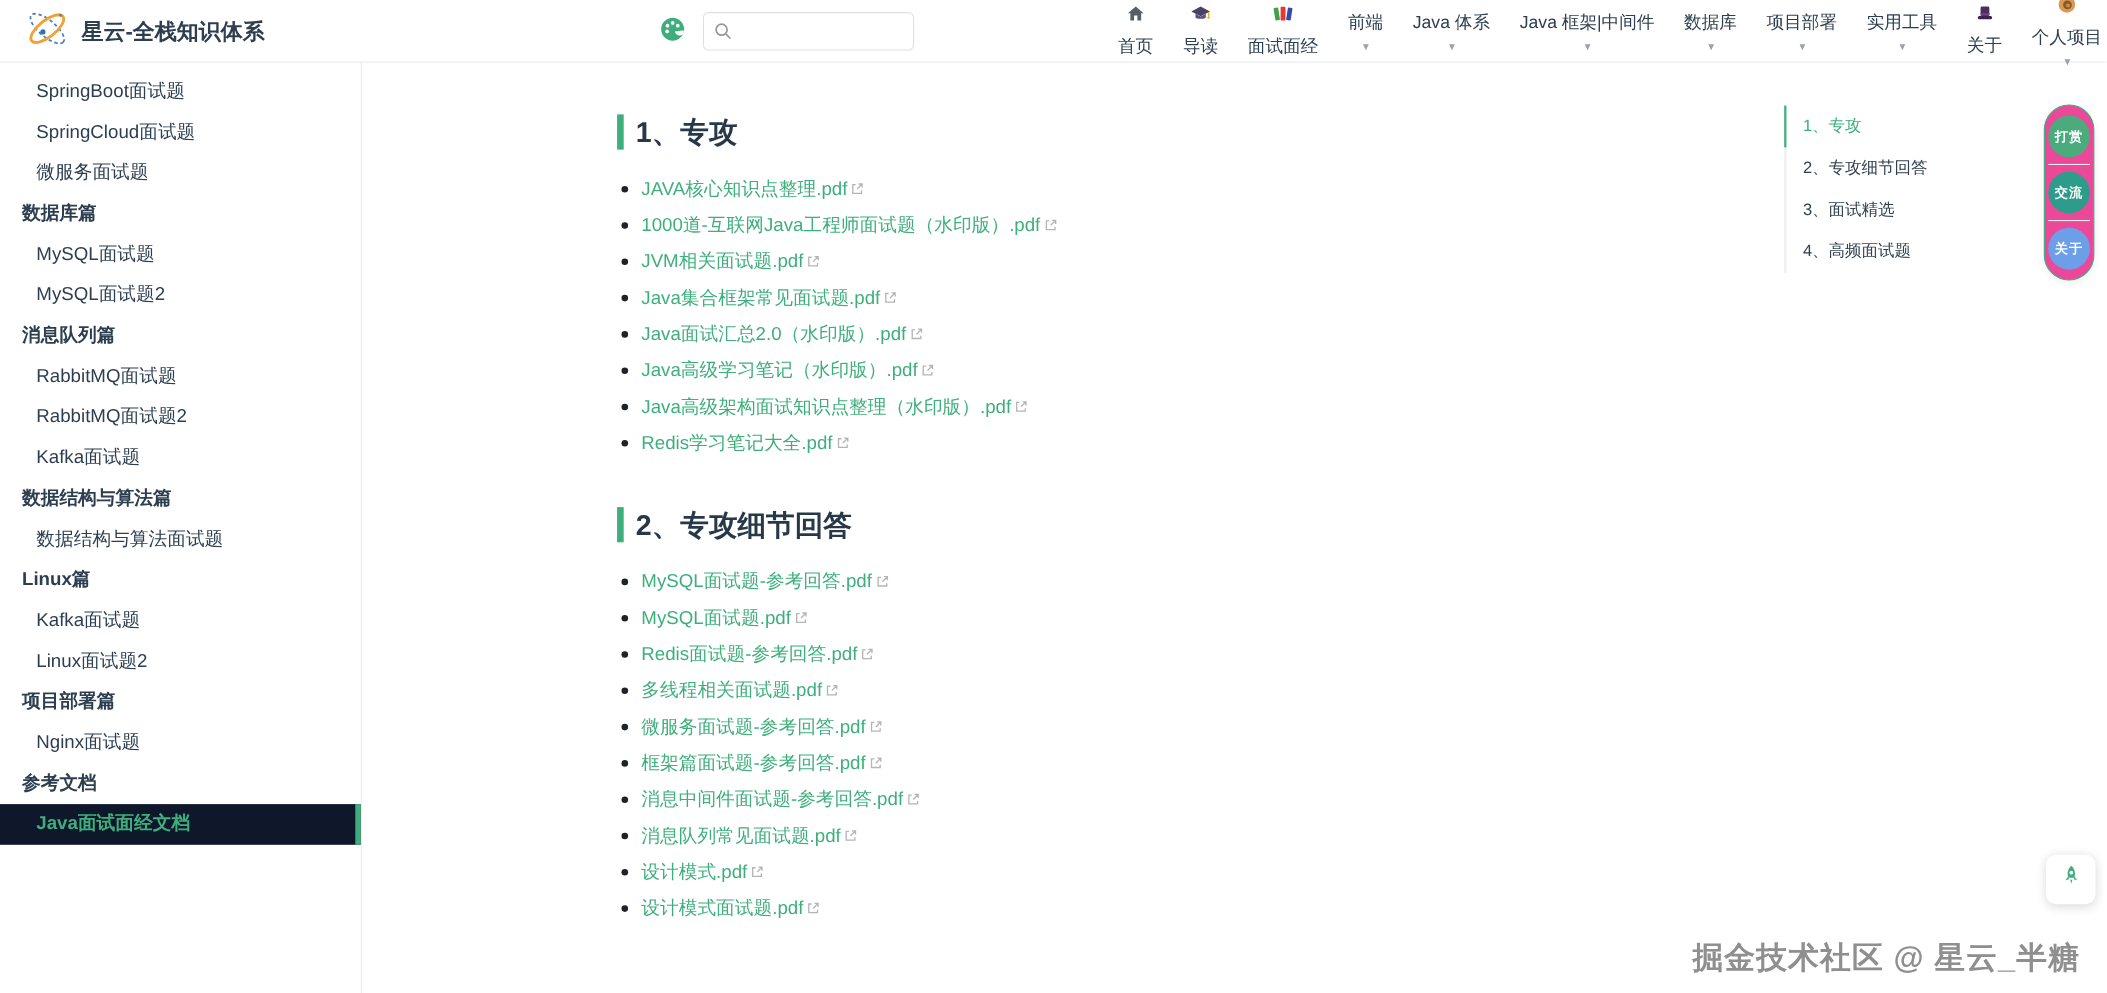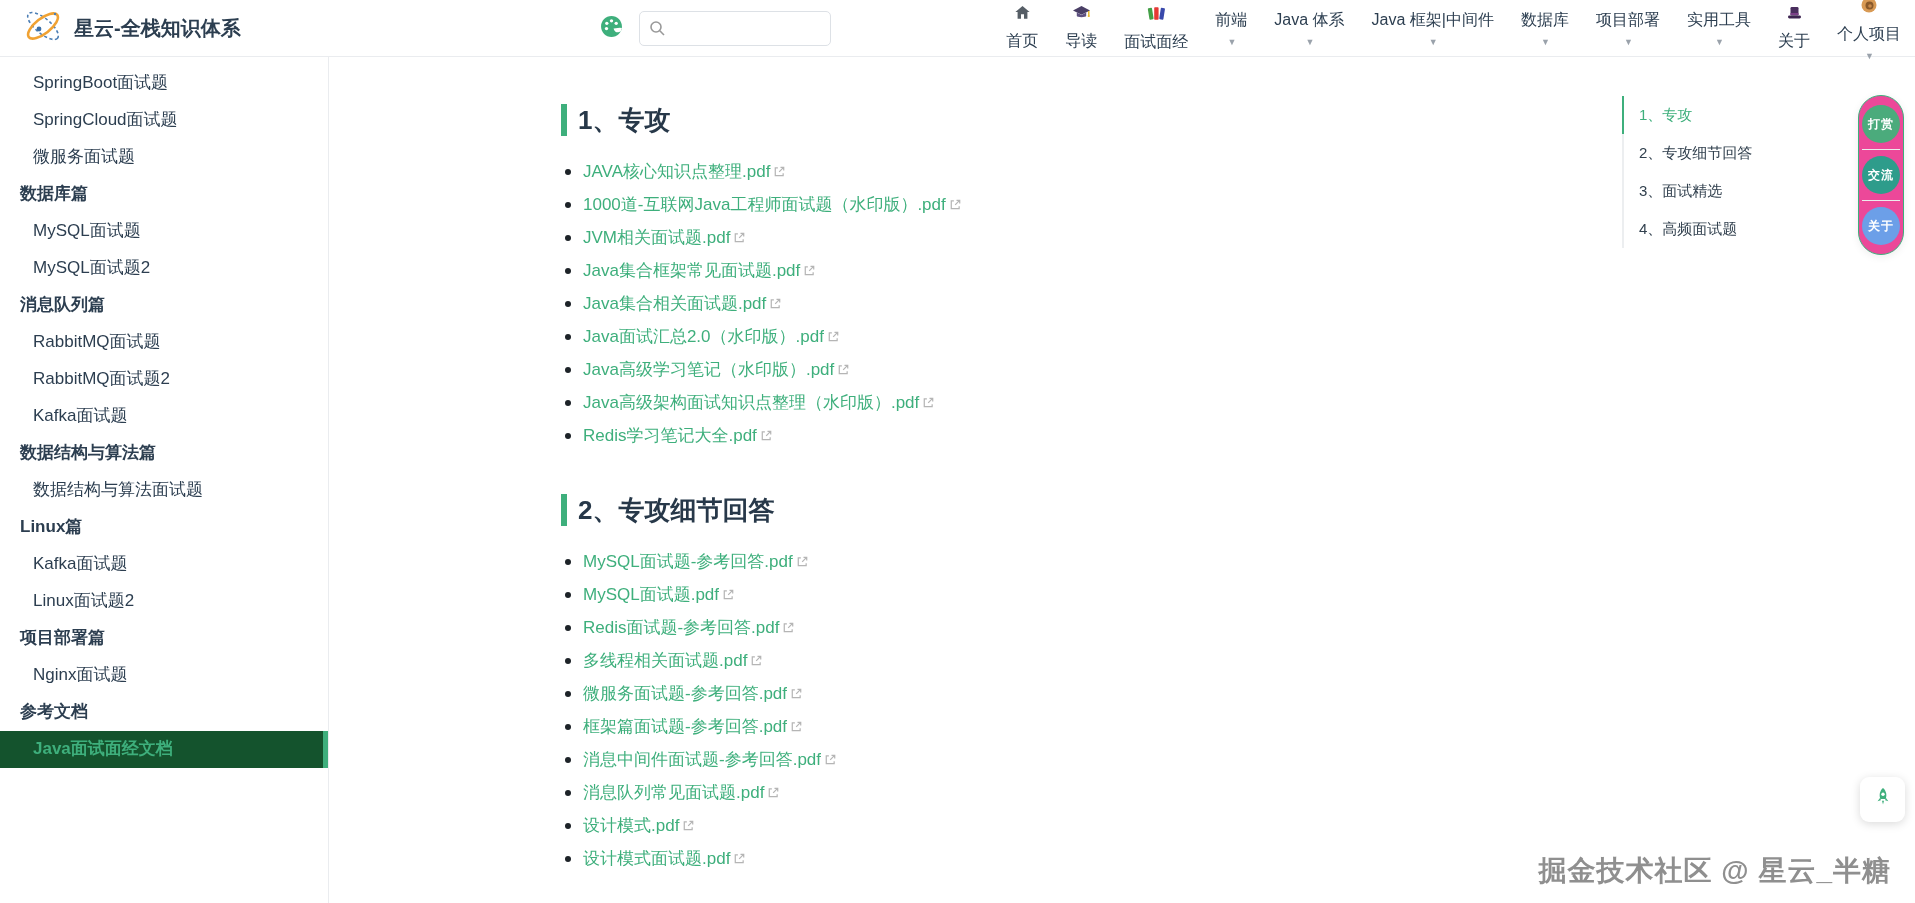--- a/index.html
+++ b/index.html
@@ -7,21 +7,21 @@
   body {
     font-family: "Liberation Sans", "DejaVu Sans", sans-serif;
     color:#2c3e50; background:#fff; position:relative;
   }
   a { text-decoration:none; color:inherit;flex-direction:column; }
 
   
   .navbar {
     position:absolute; top:0; left:0; right:0; height:57px;
     background:#fff; border-bottom:1px solid #eaecef;
-    display:flex; align-items:center; padding:0 14px 0 22px; z-index:20;
+    display:flex; align-items:center; padding:0 4px 0 22px; z-index:20;
   }
   .brand { display:flex; align-items:center; gap:10px; }
   .site-title { font-size:20px; font-weight:bold; color:#2c3e50; }
   .nav-middle { position:absolute; left:600px; top:0; height:57px; display:flex; align-items:center; gap:16px; }
   .search-wrap { position:relative; }
   .search-wrap svg { position:absolute; left:10px; top:9px; }
   .search-input {
     width:192px; height:35px; border:1px solid #dde1e6; border-radius:5px;
     padding:0 10px 0 34px; font-size:14px; color:#4e6e8e; outline:none;
     font-family:"Liberation Sans","DejaVu Sans",sans-serif;
@@ -32,21 +32,21 @@
 
   
   .sidebar {
     position:absolute; top:57px; left:0; bottom:0; width:329px;
     background:#fff; border-right:1px solid #eaecef; padding-top:8px; overflow:hidden;
   }
   .sb-item { font-size:17px; line-height:20px; color:#2c3e50; }
   .sb-item.t-link { padding:8px 16px 9px 33px; cursor:pointer; }
   .sb-item.t-header { padding:8px 16px 9px 20px; font-weight:bold; font-size:17px; }
   .sb-item.active {
-    background:#14532d; color:#3eaf7c; font-weight:bold;
+    background:#0f172a; color:#3eaf7c; font-weight:bold;
     border-right:5px solid #3eaf7c;
   }
 
   
   .main {
     position:absolute; top:57px; left:287px; right:0; bottom:0;
     padding:47px 300px 0 274px; overflow:hidden;
   }
   .sec-heading {
     font-size:26px; font-weight:bold; color:#273849; line-height:32px;
@@ -310,25 +310,20 @@
               <path fill="none" stroke="#b5b5b5" stroke-width="1.5" d="M6 3.5 H2.8 v9.7 h9.7 V10 M9.2 2.8 h4 v4 M13 3 L7.6 8.4"></path>
             </svg></a>
         </li>
 
         <li>
           <a class="doc-link"><span>Java集合框架常见面试题.pdf</span><svg class="ext-ico" width="13" height="13" viewBox="0 0 16 16">
               <path fill="none" stroke="#b5b5b5" stroke-width="1.5" d="M6 3.5 H2.8 v9.7 h9.7 V10 M9.2 2.8 h4 v4 M13 3 L7.6 8.4"></path>
             </svg></a>
         </li>
 
-        <li>
-          <a class="doc-link"><span>Java集合相关面试题.pdf</span><svg class="ext-ico" width="13" height="13" viewBox="0 0 16 16">
-              <path fill="none" stroke="#b5b5b5" stroke-width="1.5" d="M6 3.5 H2.8 v9.7 h9.7 V10 M9.2 2.8 h4 v4 M13 3 L7.6 8.4"></path>
-            </svg></a>
-        </li>
 
         <li>
           <a class="doc-link"><span>Java面试汇总2.0（水印版）.pdf</span><svg class="ext-ico" width="13" height="13" viewBox="0 0 16 16">
               <path fill="none" stroke="#b5b5b5" stroke-width="1.5" d="M6 3.5 H2.8 v9.7 h9.7 V10 M9.2 2.8 h4 v4 M13 3 L7.6 8.4"></path>
             </svg></a>
         </li>
 
         <li>
           <a class="doc-link"><span>Java高级学习笔记（水印版）.pdf</span><svg class="ext-ico" width="13" height="13" viewBox="0 0 16 16">
               <path fill="none" stroke="#b5b5b5" stroke-width="1.5" d="M6 3.5 H2.8 v9.7 h9.7 V10 M9.2 2.8 h4 v4 M13 3 L7.6 8.4"></path>

